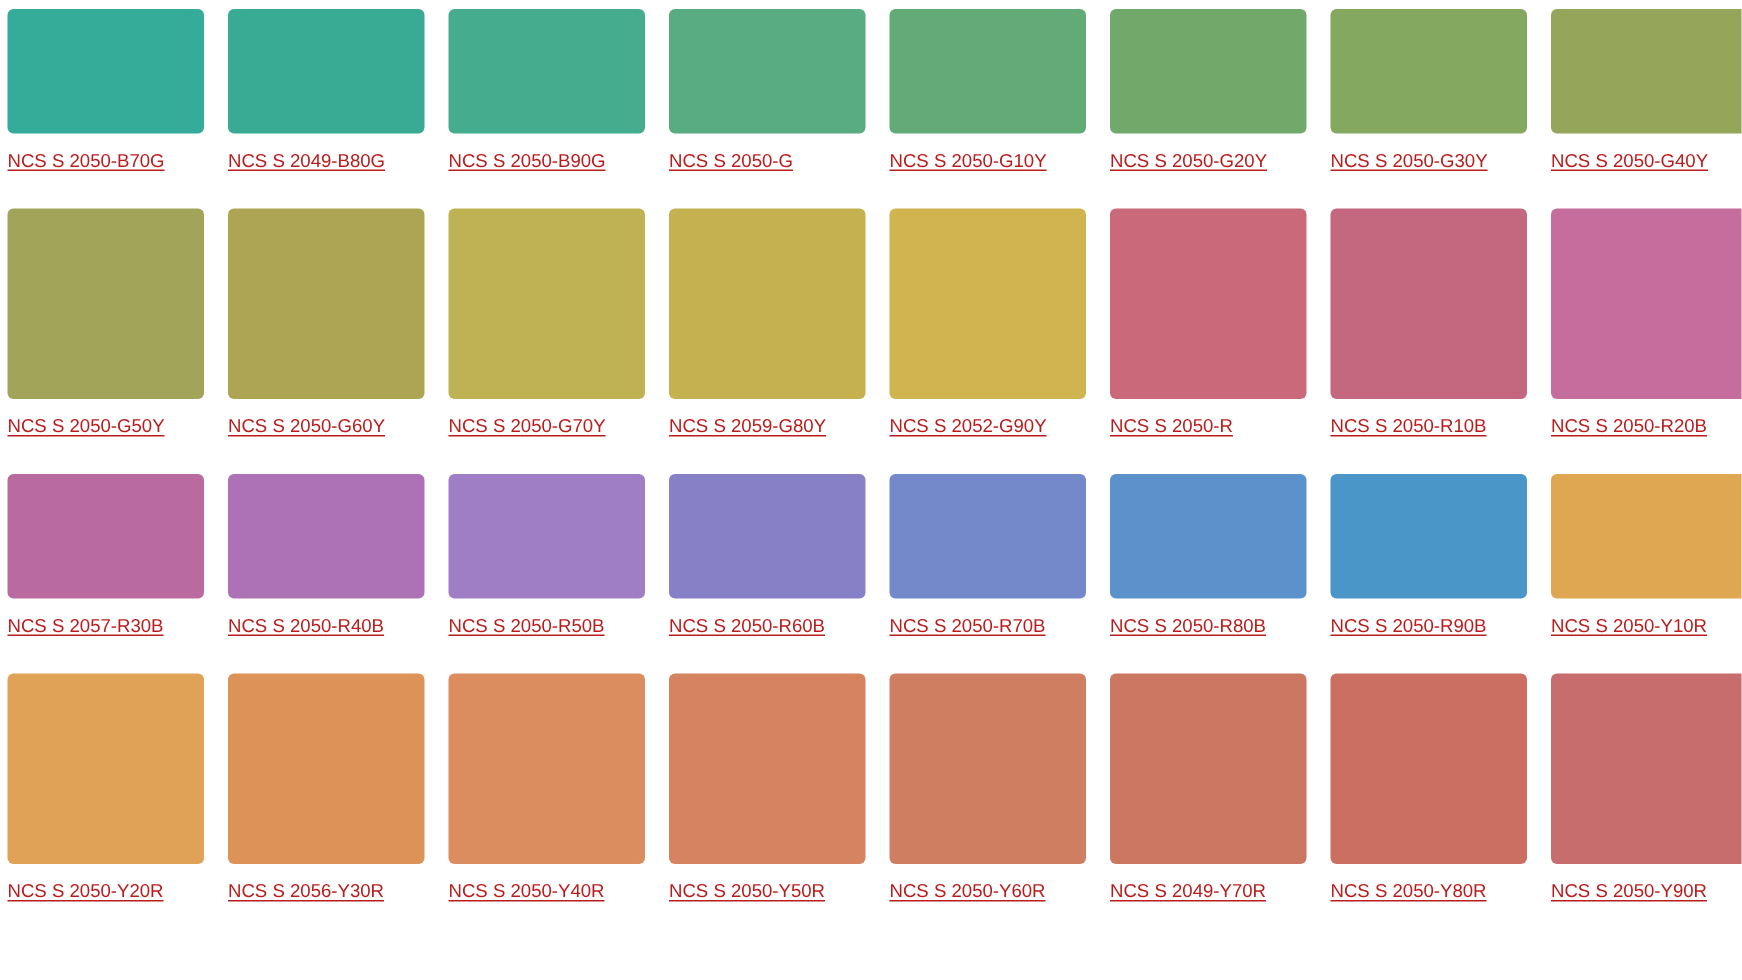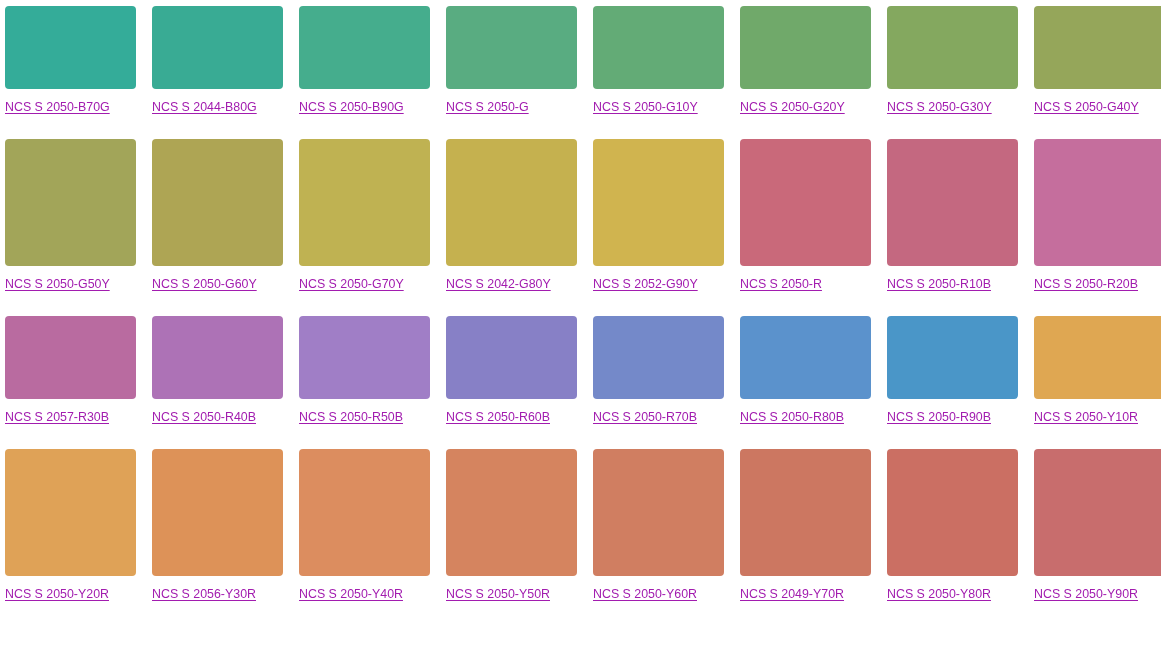--- a/index.html
+++ b/index.html
@@ -35,39 +35,39 @@
     border-radius: 4px;
     display: block;
   }
   .swatch-label {
     display: inline-block;
     margin-top: 11px;
     margin-bottom: 25px;
     font-family: "Liberation Sans", sans-serif;
     font-size: 12.4px;
     line-height: 14px;
-    color: #a21caf;
+    color: #b91c1c;
     text-decoration: underline;
     text-underline-offset: 2px;
     white-space: nowrap;
     cursor: pointer;
     align-self: flex-start;
   }
 </style>
 </head>
 <body style="background-color: rgb(255, 255, 255);">
 
 <div id="swatch-grid">
     <div class="swatch-cell">
       <span class="swatch-chip" style="background-color: rgb(52, 172, 153);"></span>
       <a class="swatch-label">NCS S 2050-B70G</a>
     </div>
     <div class="swatch-cell">
       <span class="swatch-chip" style="background-color: rgb(57, 171, 148);"></span>
-      <a class="swatch-label">NCS S 2044-B80G</a>
+      <a class="swatch-label">NCS S 2049-B80G</a>
     </div>
     <div class="swatch-cell">
       <span class="swatch-chip" style="background-color: rgb(69, 173, 141);"></span>
       <a class="swatch-label">NCS S 2050-B90G</a>
     </div>
     <div class="swatch-cell">
       <span class="swatch-chip" style="background-color: rgb(89, 172, 129);"></span>
       <a class="swatch-label">NCS S 2050-G</a>
     </div>
     <div class="swatch-cell">
@@ -93,21 +93,21 @@
     <div class="swatch-cell">
       <span class="swatch-chip" style="background-color: rgb(174, 165, 84);"></span>
       <a class="swatch-label">NCS S 2050-G60Y</a>
     </div>
     <div class="swatch-cell">
       <span class="swatch-chip" style="background-color: rgb(191, 178, 82);"></span>
       <a class="swatch-label">NCS S 2050-G70Y</a>
     </div>
     <div class="swatch-cell">
       <span class="swatch-chip" style="background-color: rgb(197, 177, 79);"></span>
-      <a class="swatch-label">NCS S 2042-G80Y</a>
+      <a class="swatch-label">NCS S 2059-G80Y</a>
     </div>
     <div class="swatch-cell">
       <span class="swatch-chip" style="background-color: rgb(208, 180, 79);"></span>
       <a class="swatch-label">NCS S 2052-G90Y</a>
     </div>
     <div class="swatch-cell">
       <span class="swatch-chip" style="background-color: rgb(201, 105, 122);"></span>
       <a class="swatch-label">NCS S 2050-R</a>
     </div>
     <div class="swatch-cell">

